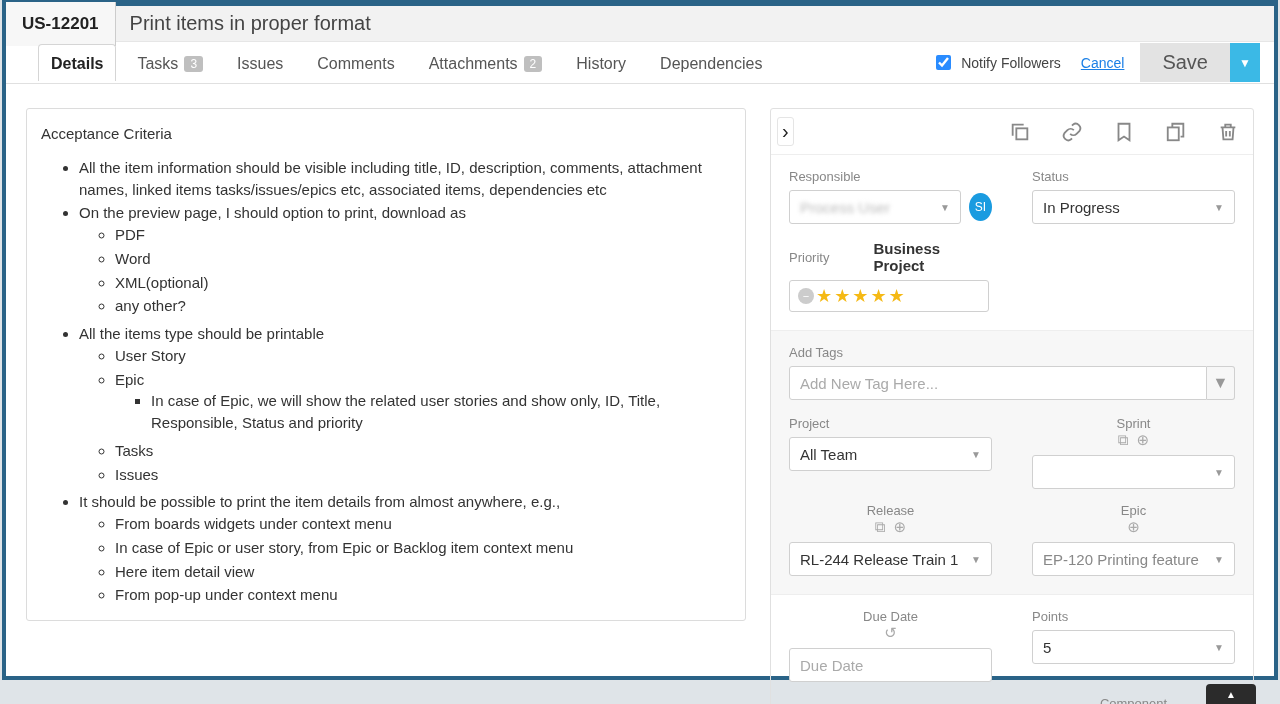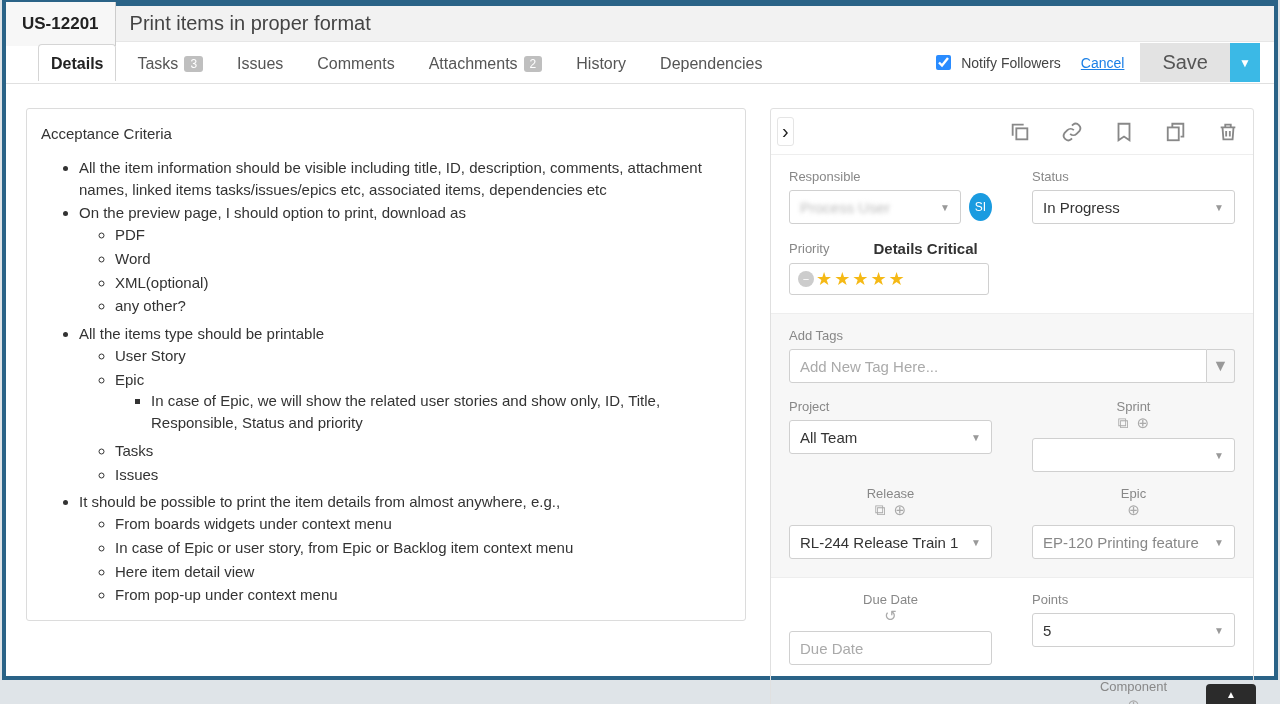--- a/index.html
+++ b/index.html
@@ -198,21 +198,21 @@
               <div class="sel">
                   <span>In Progress</span>
                   <span class="caret">▼</span>
                 </div>
             </div>
           </div>
           <div class="row2" style="margin-top:16px;align-items:flex-end;">
             <div class="fld">
               <div style="display:flex;align-items:center;">
                   <span class="lbl" style="margin-bottom:0;">Priority</span>
-                  <span class="bcrit">Details Critical</span>
+                  <span class="bcrit">Business Project</span>
                 </div>
               <div class="stars" style="margin-top:6px;">
                 <span class="starsno">−</span>
                 <span class="star">★</span>
                 <span class="star">★</span>
                 <span class="star">★</span>
                 <span class="star">★</span>
                 <span class="star">★</span>
               </div>
             </div>

